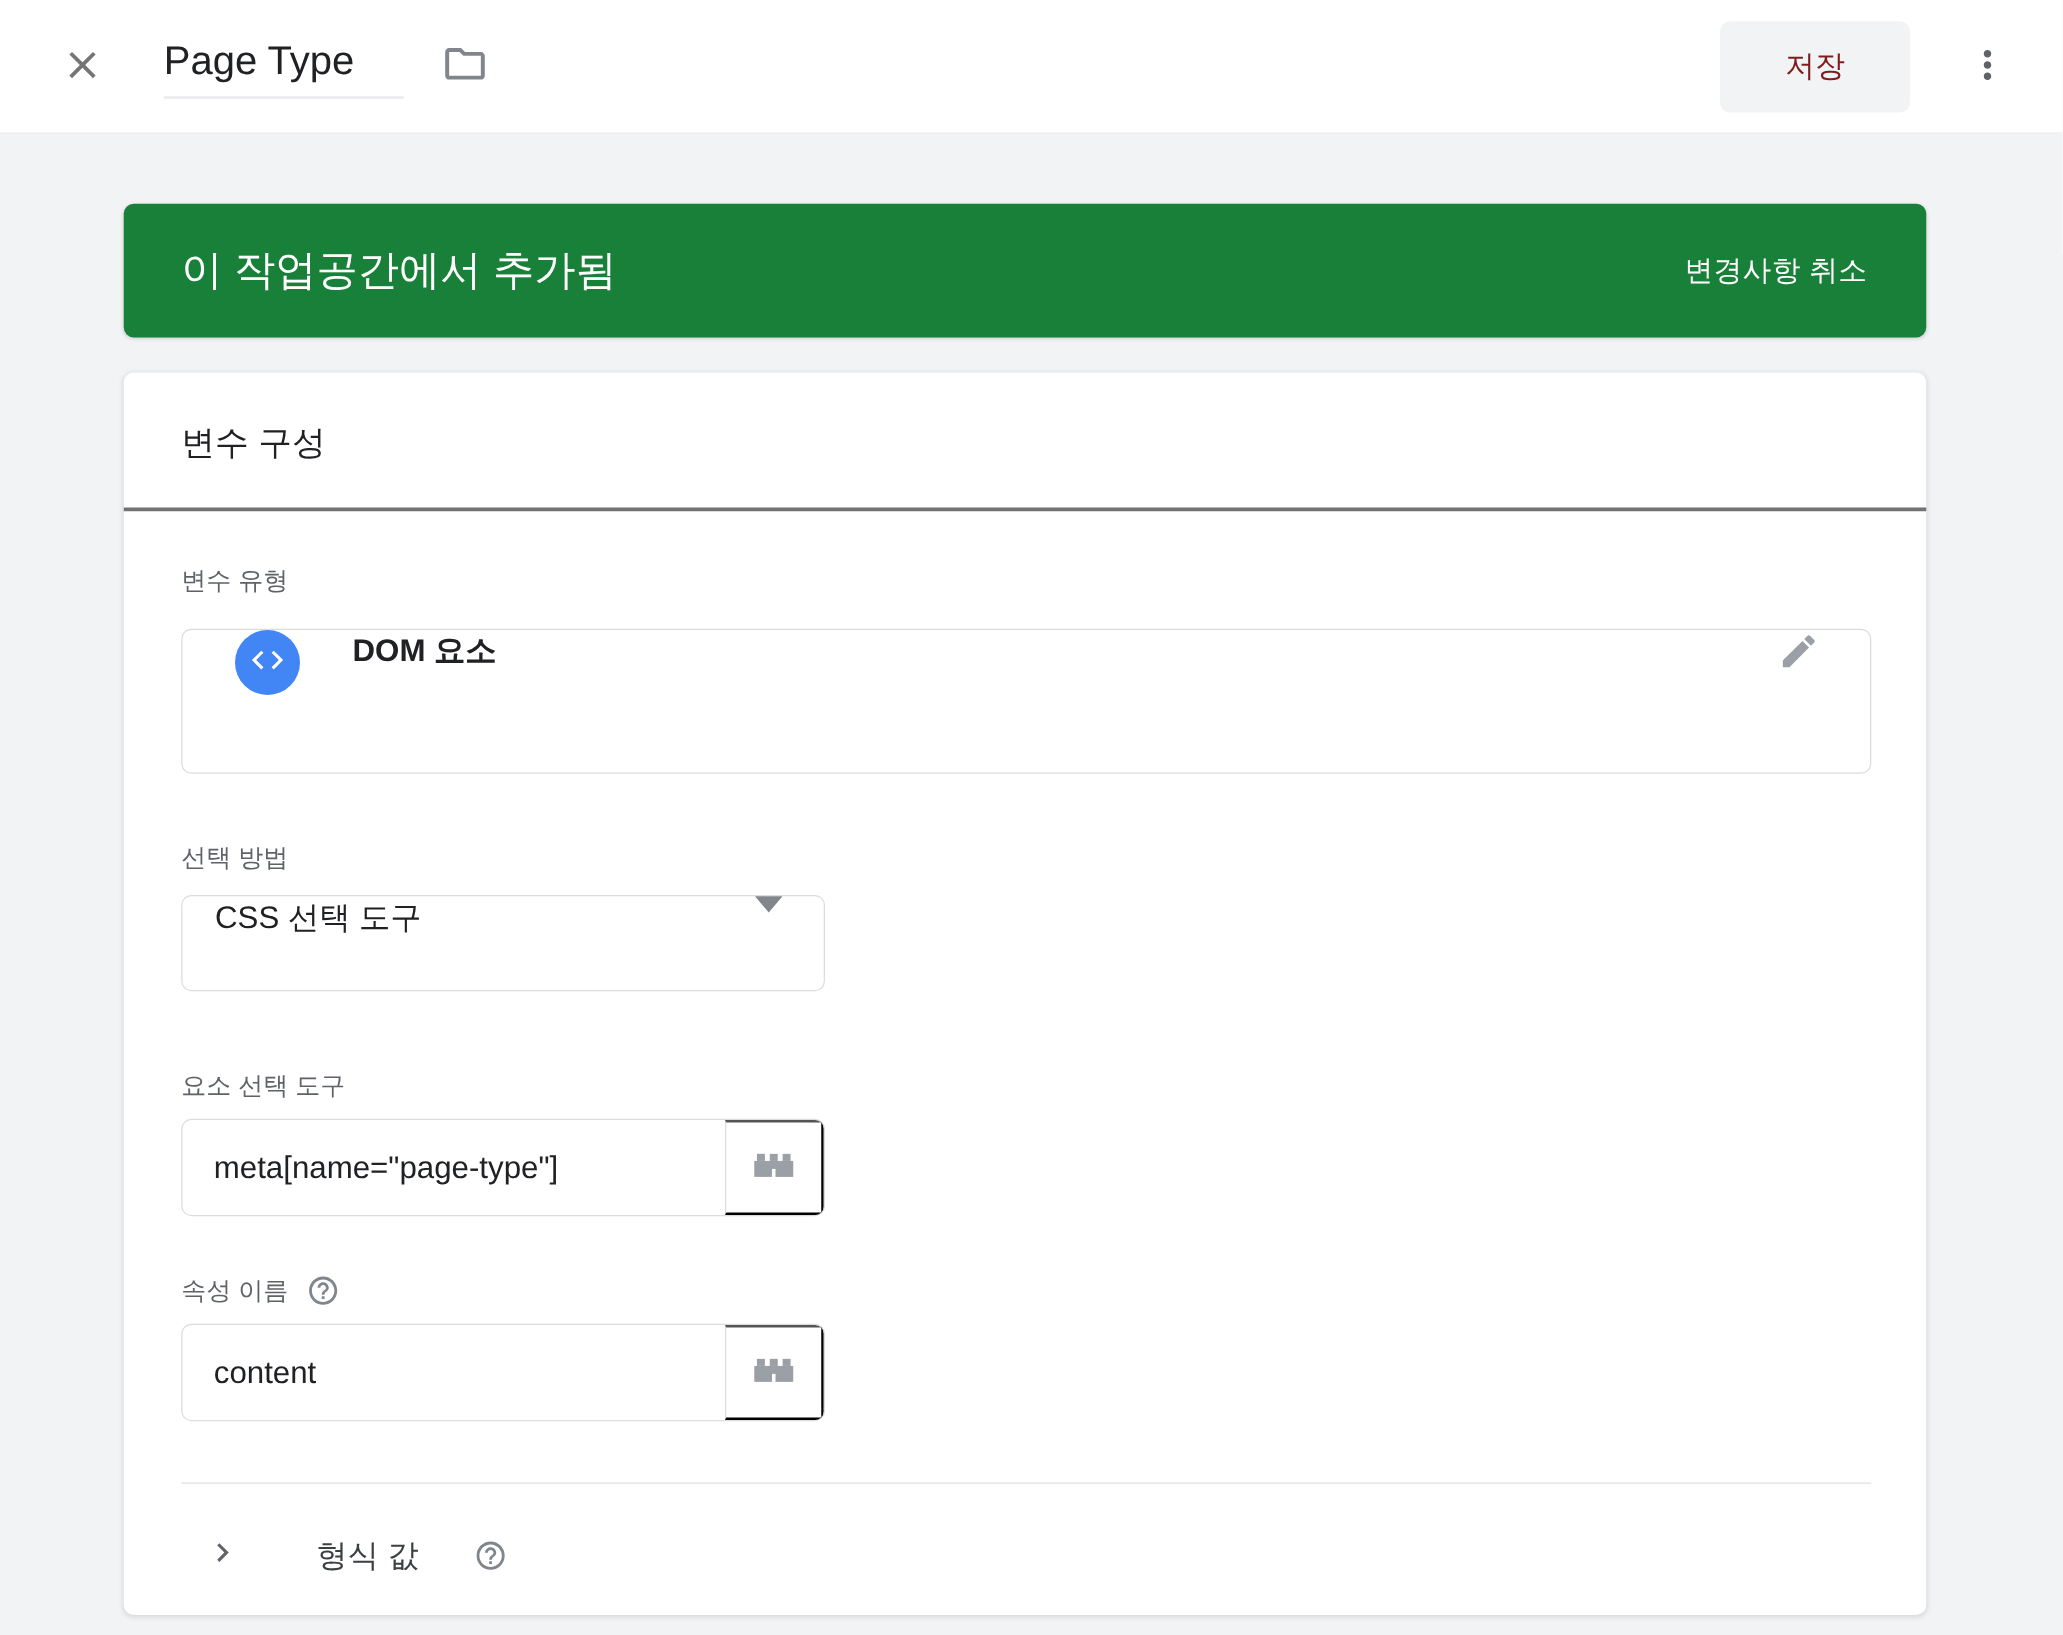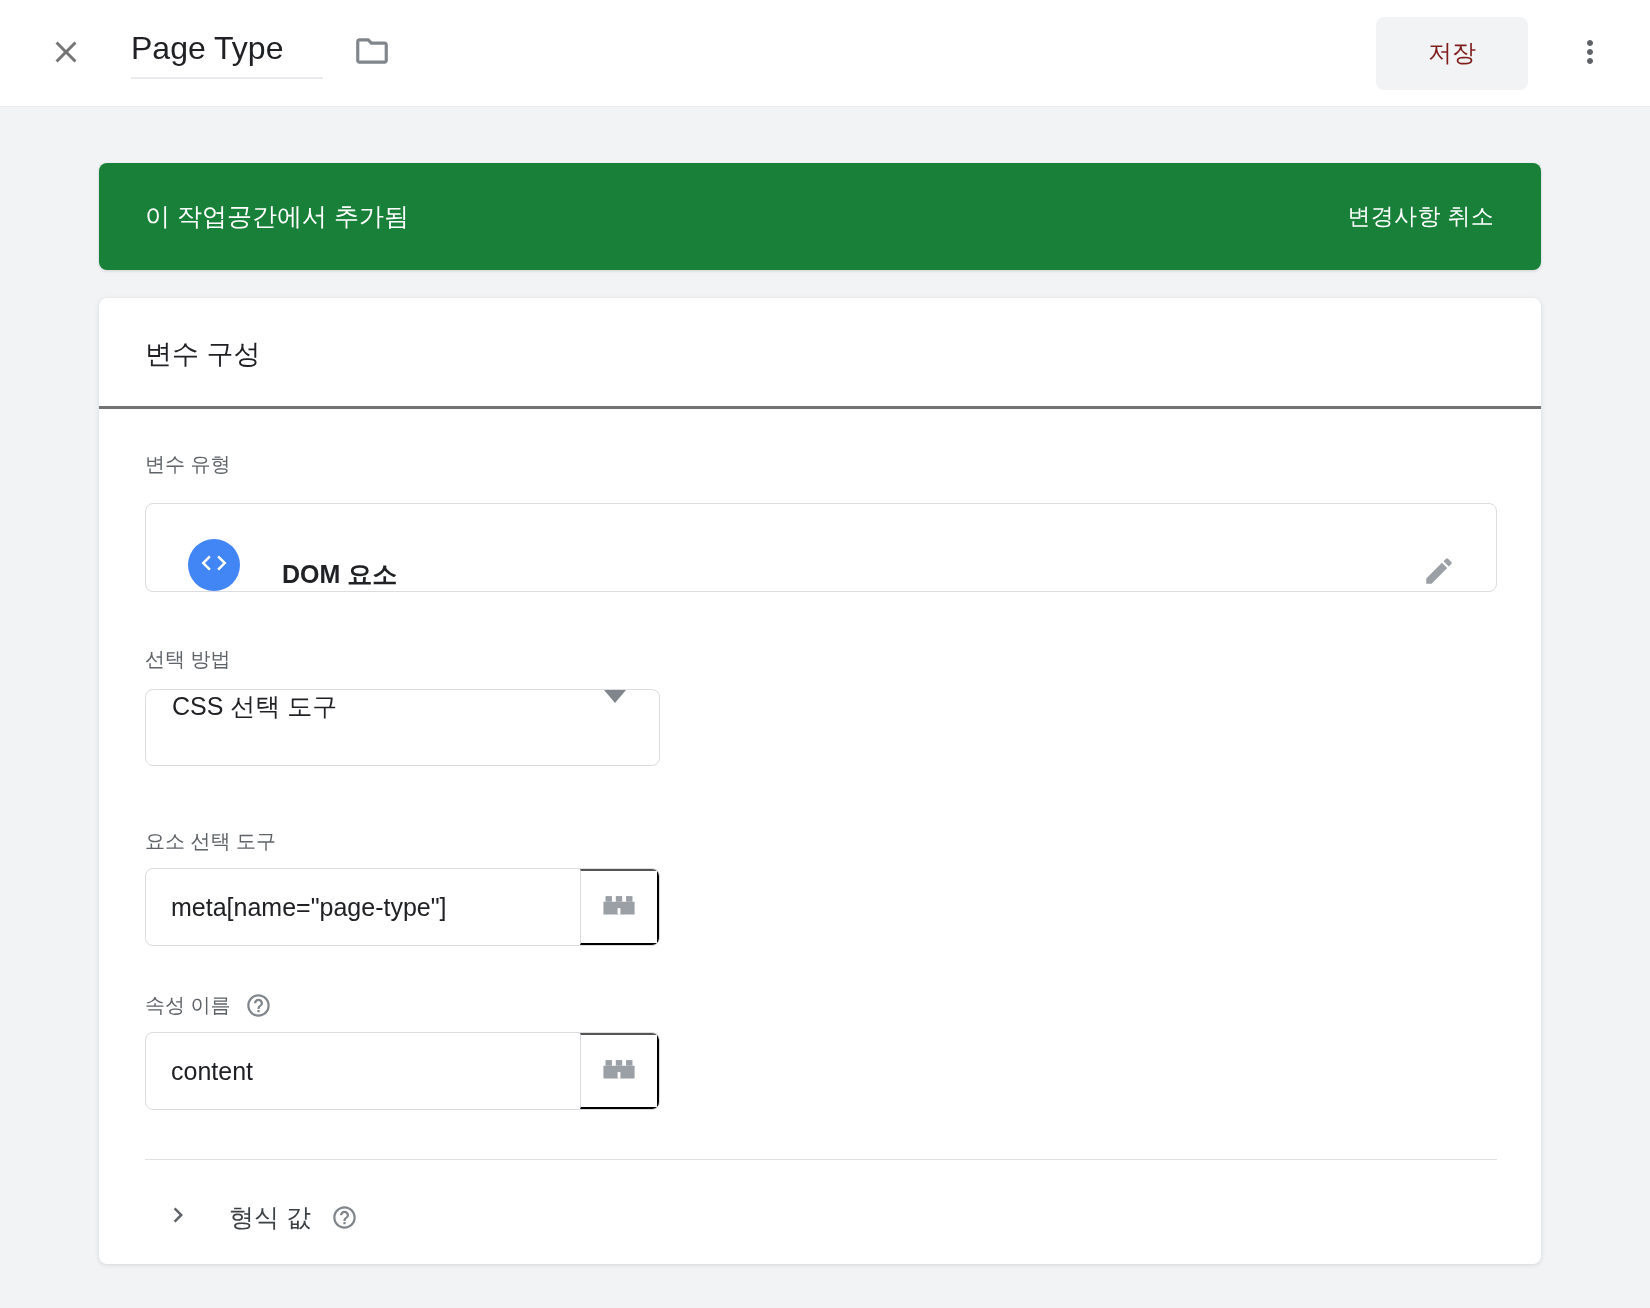--- a/index.html
+++ b/index.html
@@ -42,21 +42,21 @@
   .content { margin:56px 109px 0 99px; width:1442px; }
 
   .banner {
     height:107px; border-radius:8px;
     background:#188038;
     color:#ffffff;
     display:flex; align-items:center; justify-content:space-between;
     padding:0 41px 0 46px;
     box-shadow:0 1px 3px rgba(60,64,67,.18);
   }
-  .banner-msg { font-size:25px; }
+  .banner-msg { font-size:33px; }
   .banner-action { font-size:23px; font-weight:500; color:#ffffff; background:none; border:none; font-family:inherit; cursor:pointer; letter-spacing:.3px; }
 
   .card {
     margin-top:28px;
     background:#ffffff; border-radius:8px;
     box-shadow:0 1px 4px rgba(60,64,67,.16);
     padding-bottom:30px;
   }
   .card-header {
     padding:38px 46px 34px 46px;
@@ -69,23 +69,23 @@
   .field-label {
     font-size:20px; color:#5f6368;
     display:flex; align-items:center; gap:14px;
   }
   .lbl-type   { margin-top:42px; }
   .lbl-method { margin-top:54px; }
   .lbl-sel    { margin-top:62px; }
   .lbl-attr   { margin-top:46px; }
 
   .type-box {
-    margin-top:25px; height:89px;
+    margin-top:25px; height:116px;
     border:1px solid #dadce0; border-radius:8px;
-    display:flex; align-items:flex-end;
+    display:flex; align-items:flex-start;
     padding:0 40px 0 42px;
   }
   .type-icon-circle {
     width:52px; height:52px; border-radius:50%;
     background:#4285f4;
     display:flex; align-items:center; justify-content:center;
     flex:0 0 auto;
   }
   .type-name { margin-left:42px; font-size:25px; font-weight:700; color:#202124; }
   .edit-btn { margin-left:auto; }
@@ -129,20 +129,21 @@
     margin-top:49px;
     border:none; border-top:1px solid #e0e0e0;
     height:0;
   }
 
   .format-row {
     margin-top:40px;
     display:flex; align-items:center;
     padding-left:18px;
     cursor:pointer;
+    gap:24px;
   }
   .format-label { margin-left:36px; font-size:25px; color:#3c4043; }
   .format-row .help-icon { margin-left:20px; }
 
   .help-icon { display:inline-flex; }
 </style>
 </head>
 <body>
 
 <div class="topbar">

